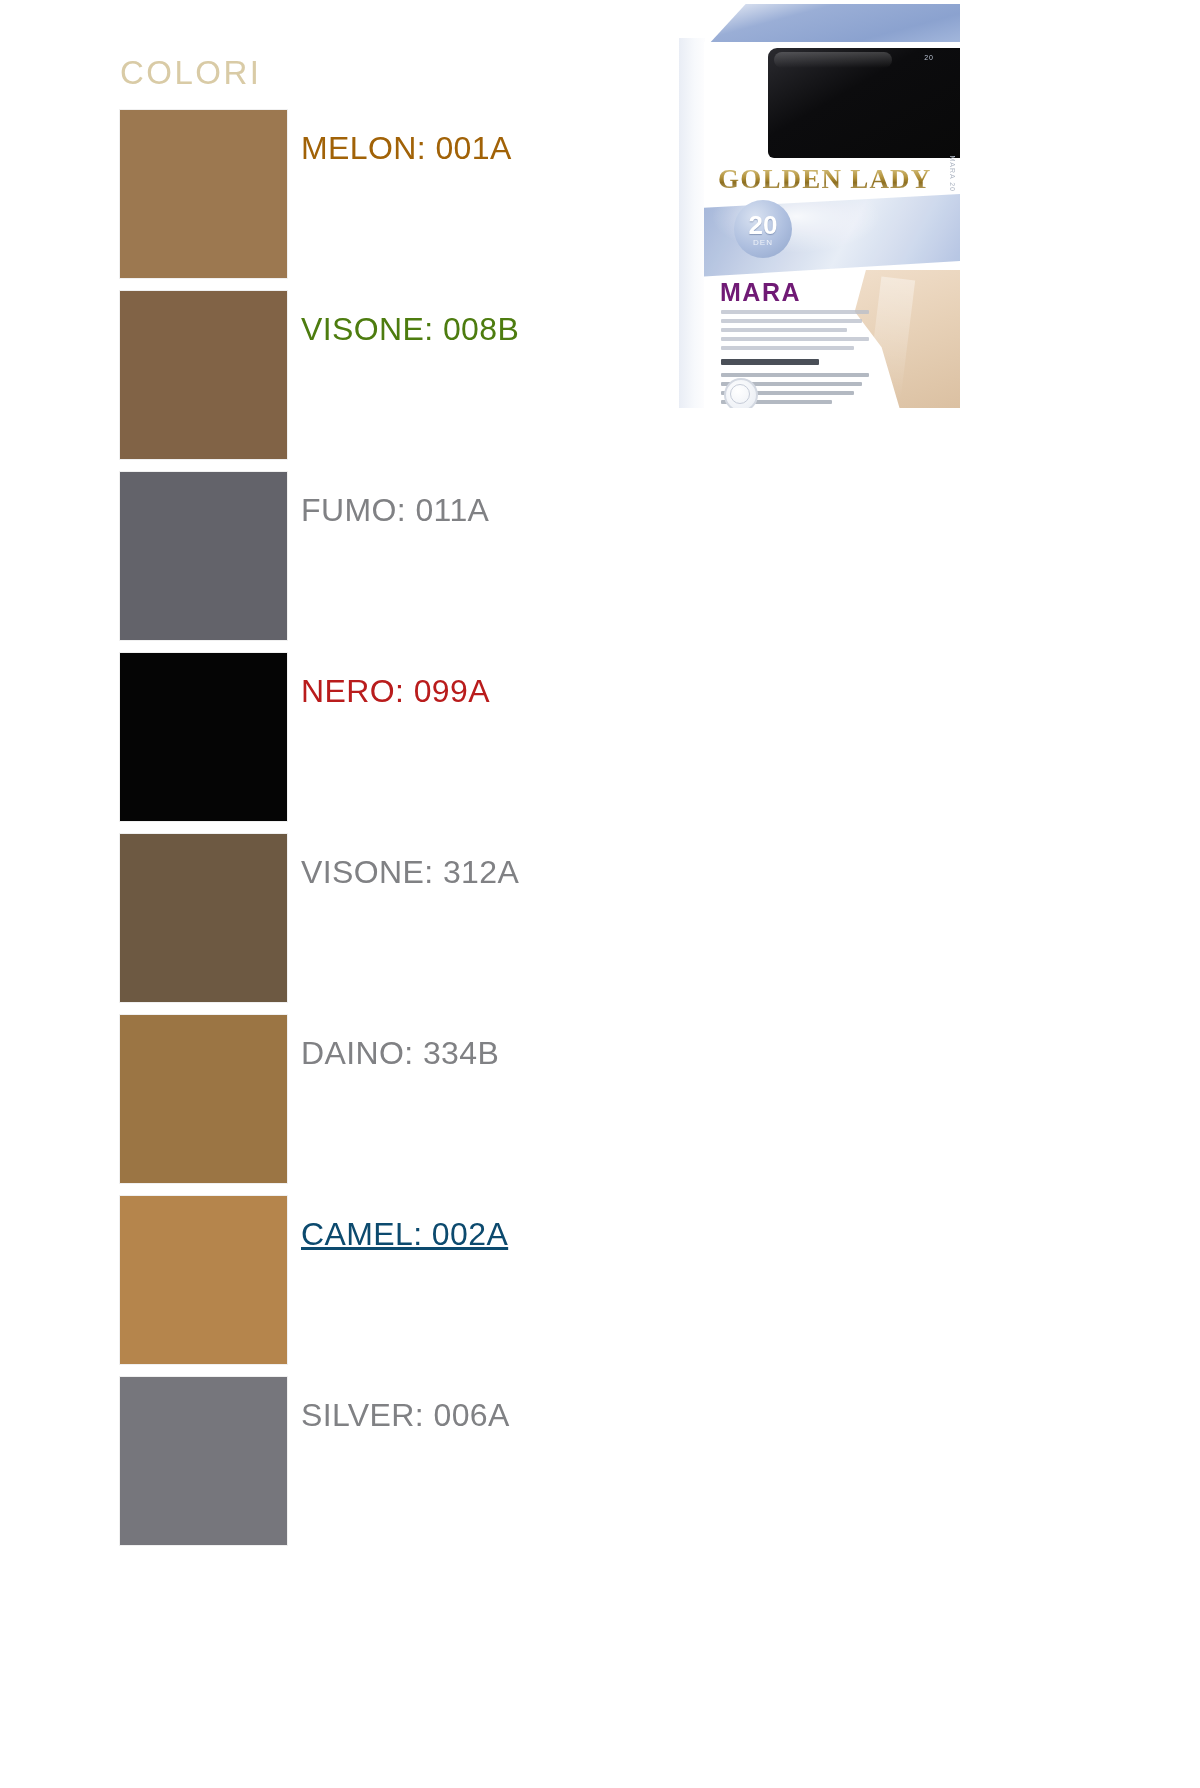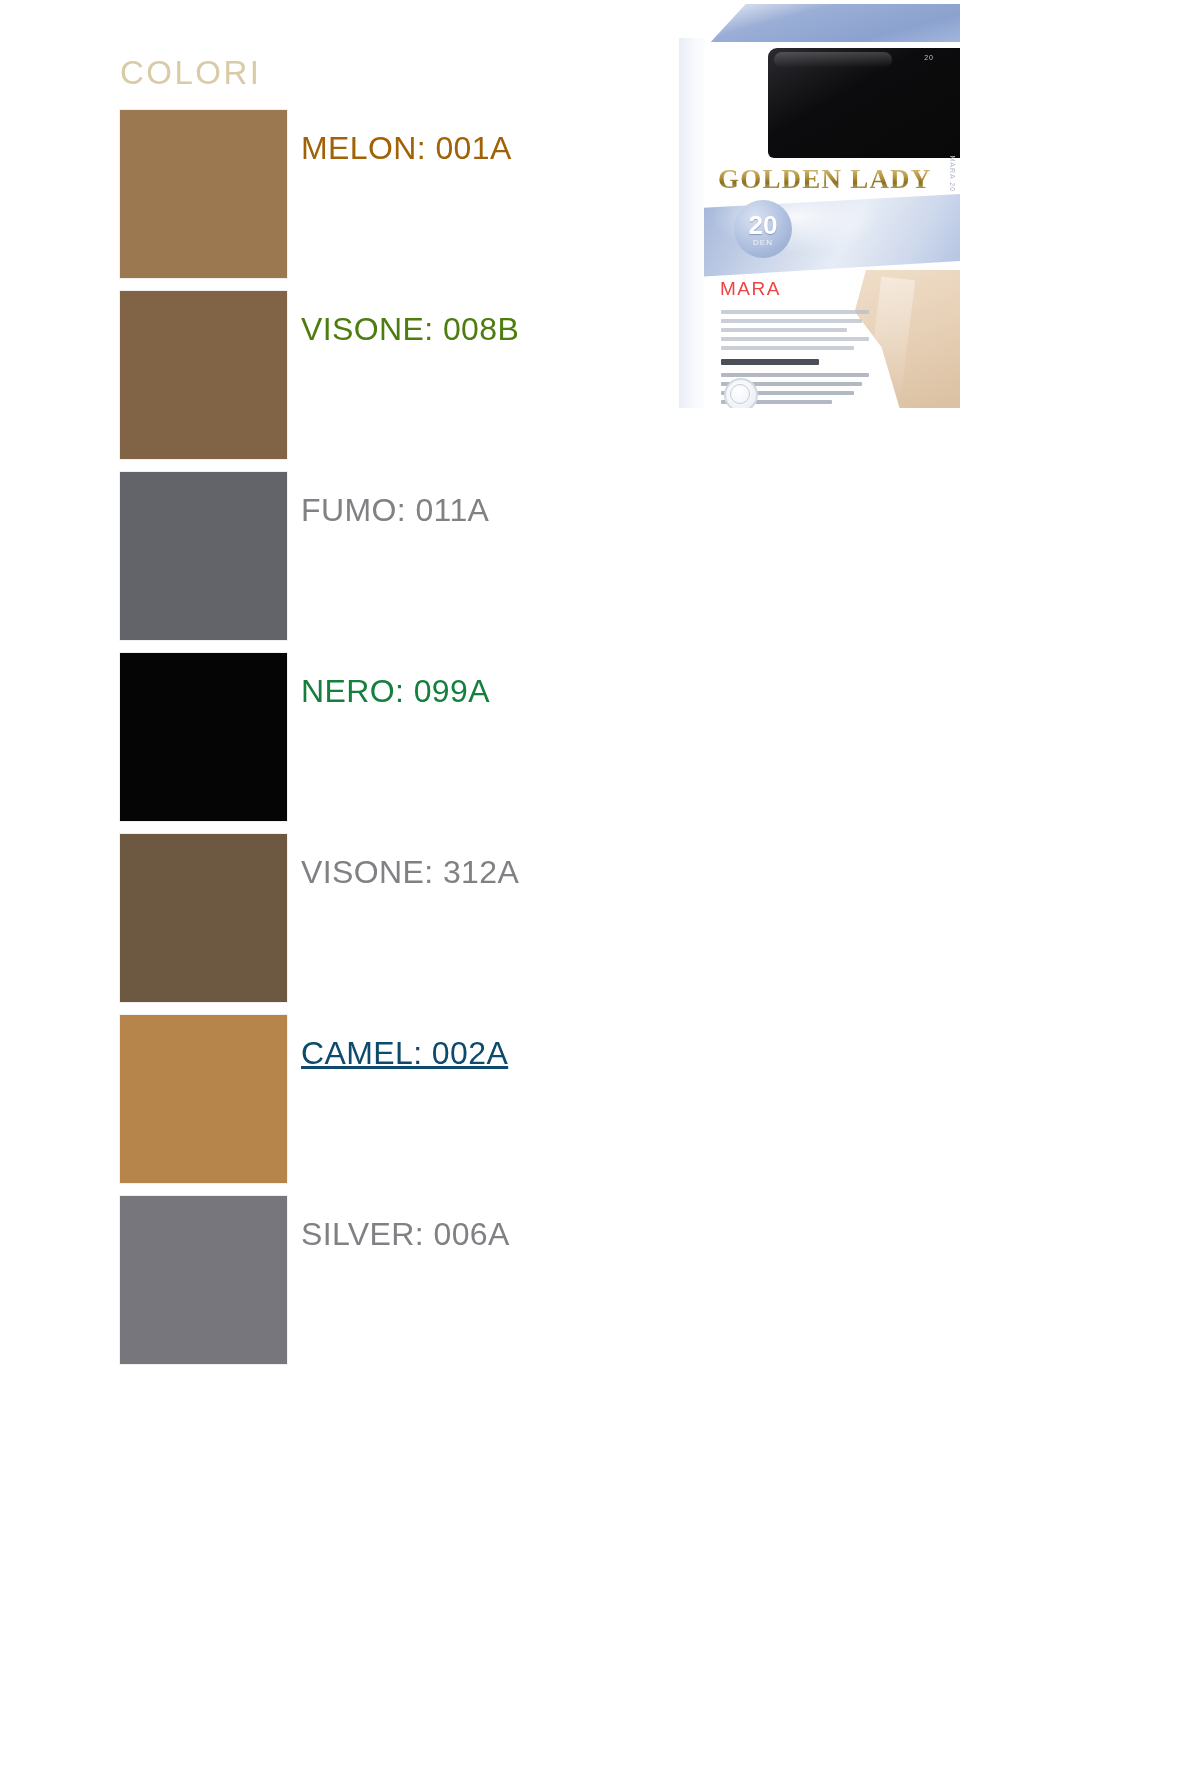--- a/index.html
+++ b/index.html
@@ -189,24 +189,24 @@
     font-size: 8px;
     letter-spacing: 1px;
     color: #eef2f9;
     margin-top: 1px;
   }
 
   .pb-product-name {
     position: absolute;
     left: 16px;
     top: 236px;
-    font-size: 19px;
+    font-size: 25px;
     letter-spacing: 1.5px;
-    color: #ef4444;
-    font-weight: 400;
+    color: #701a75;
+    font-weight: 700;
     white-space: nowrap;
   }
 
   .pb-copy {
     position: absolute;
     left: 17px;
     top: 268px;
     width: 148px;
   }
 
@@ -319,28 +319,32 @@
       <div class="swatch-label" style="color: #4d7c0f;">VISONE: 008B</div>
     </div>
 
     <div class="swatch-row">
       <div class="swatch-chip" style="background-color: rgb(99, 99, 106);"></div>
       <div class="swatch-label" style="color: rgb(128, 129, 132);">FUMO: 011A</div>
     </div>
 
     <div class="swatch-row">
       <div class="swatch-chip" style="background-color: rgb(5, 5, 5);"></div>
-      <div class="swatch-label" style="color: #15803d;">NERO: 099A</div>
+      <div class="swatch-label" style="color: #b91c1c;">NERO: 099A</div>
     </div>
 
     <div class="swatch-row">
       <div class="swatch-chip" style="background-color: rgb(109, 89, 66);"></div>
       <div class="swatch-label" style="color: rgb(128, 129, 132);">VISONE: 312A</div>
     </div>
 
+    <div class="swatch-row">
+      <div class="swatch-chip" style="background-color: rgb(155, 117, 68);"></div>
+      <div class="swatch-label" style="color: rgb(128, 129, 132);">DAINO: 334B</div>
+    </div>
 
     <div class="swatch-row">
       <div class="swatch-chip" style="background-color: rgb(181, 133, 76);"></div>
       <div class="swatch-label" style="color: #0c4a6e; text-decoration: underline;">CAMEL: 002A</div>
     </div>
 
     <div class="swatch-row">
       <div class="swatch-chip" style="background-color: rgb(118, 118, 124);"></div>
       <div class="swatch-label" style="color: rgb(128, 129, 132);">SILVER: 006A</div>
     </div>

